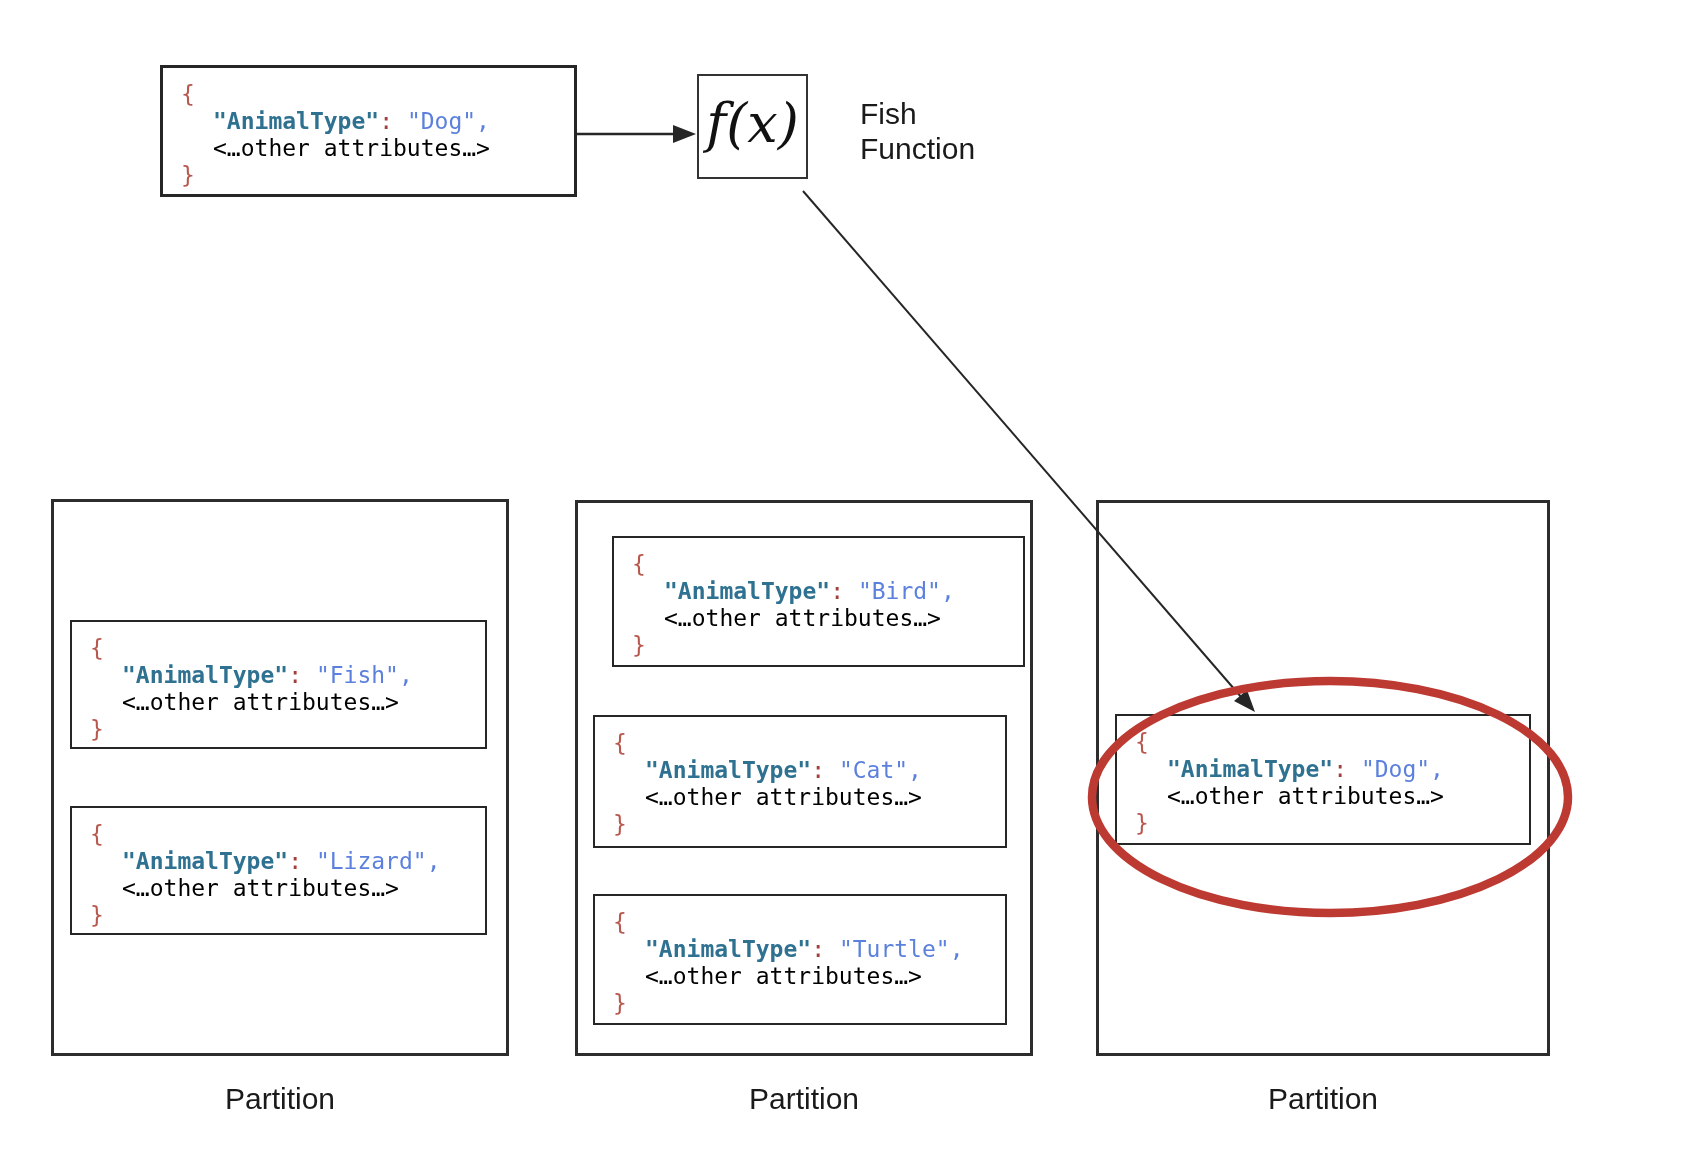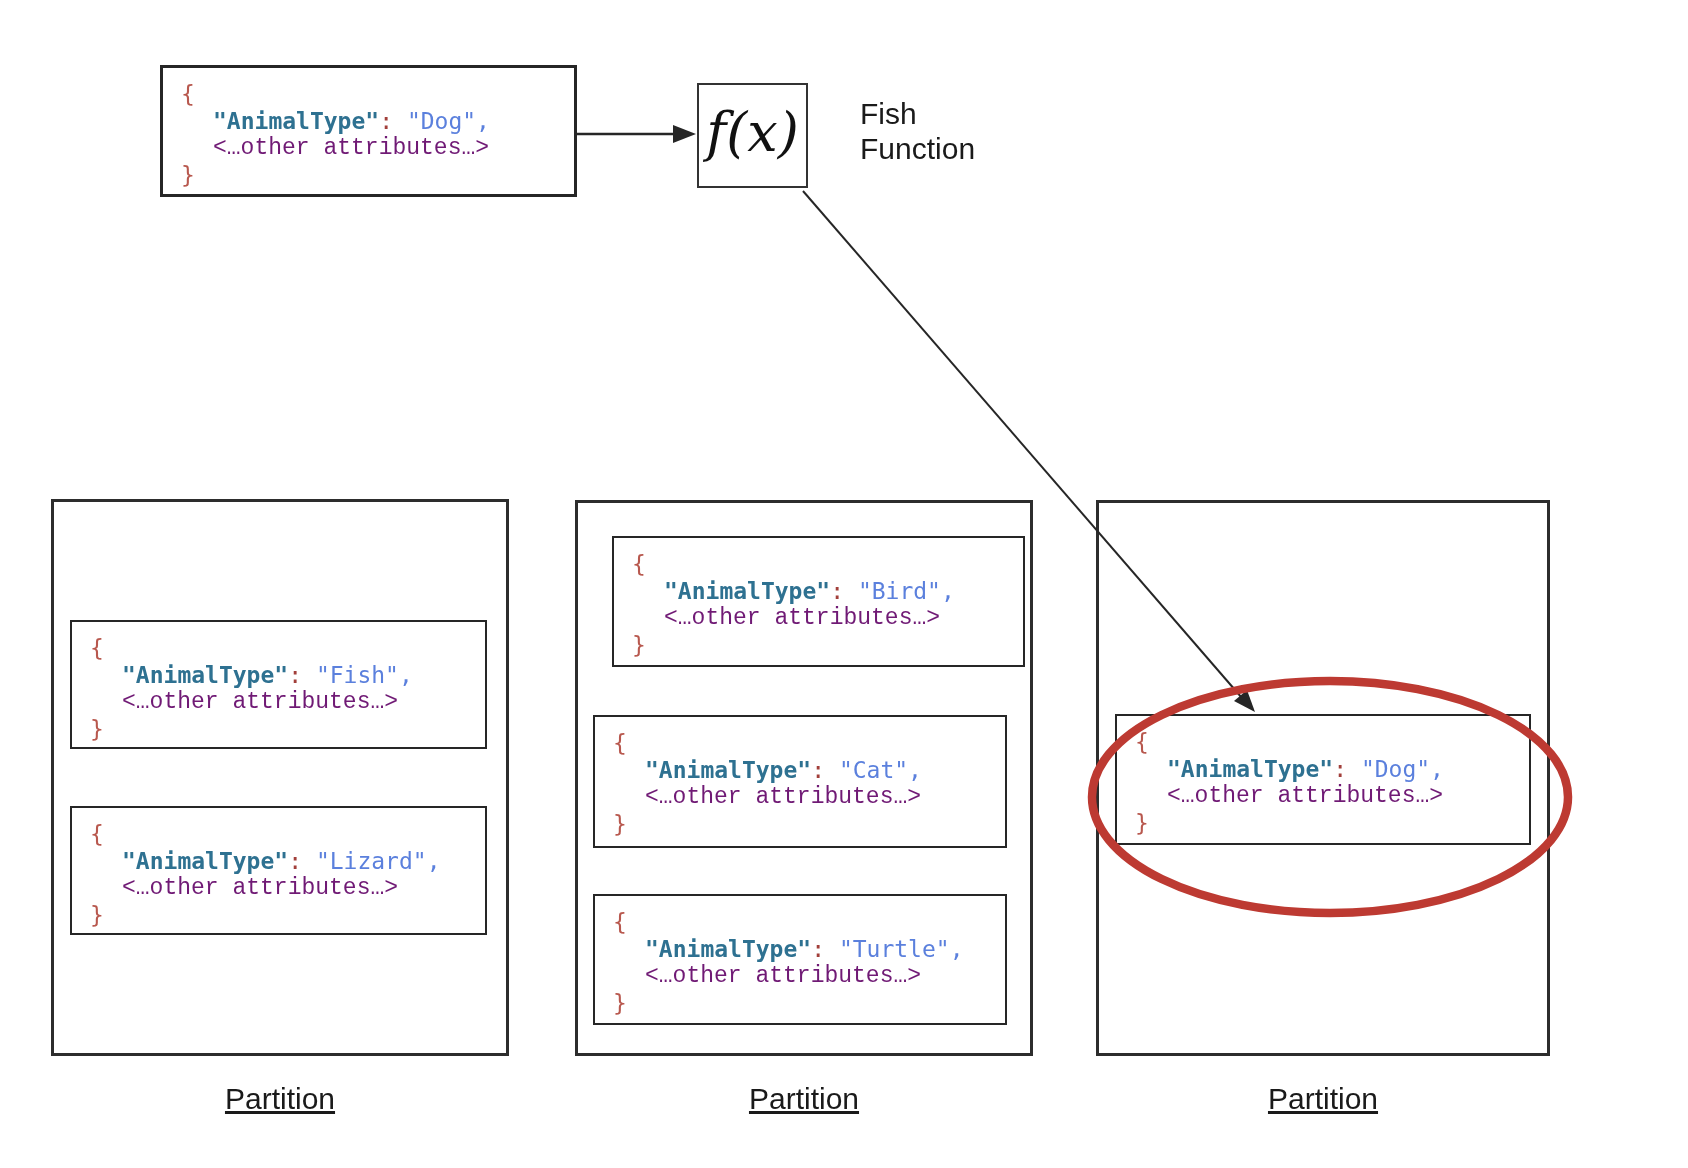--- a/index.html
+++ b/index.html
@@ -17,44 +17,43 @@
     border:2px solid #262626;
     box-sizing:border-box;
     font-family:"DejaVu Sans Mono", monospace;
     font-size:23px;
     padding-top:13px;
     z-index:3;
   }
   .record .ln{height:27px;line-height:27px;white-space:pre;}
   .record .brace{padding-left:18px;color:#b8584e;}
   .record .mid{padding-left:50px;}
-  .record .attr{color:#701a75;font-family:Liberation Mono, monospace;}
+  .record .attr{color:#000000;}
   .record .key{color:#2e7191;font-weight:bold;}
   .record .colon{color:#a23f3a;}
   .record .val{color:#5b80dd;}
   
   .partition{
     position:absolute;
     background:#ffffff;
     border:3px solid #2d2d2d;
     box-sizing:border-box;
     z-index:1;
   }
   .partition-label{
     position:absolute;
     text-align:center;
     font-size:30px;
     color:#1a1a1a;
     z-index:2;
-    text-decoration:underline;
   }
   
   #fx-box{
     position:absolute;
-    left:697px;top:83px;width:111px;height:105px;
+    left:697px;top:74px;width:111px;height:105px;
     border:2px solid #333333;
     box-sizing:border-box;
     display:flex;align-items:center;justify-content:center;
     z-index:3;
     background:#fff;
   }
   #fx-symbol{
     font-family:"DejaVu Serif", serif;
     font-style:italic;
     font-size:54px;

